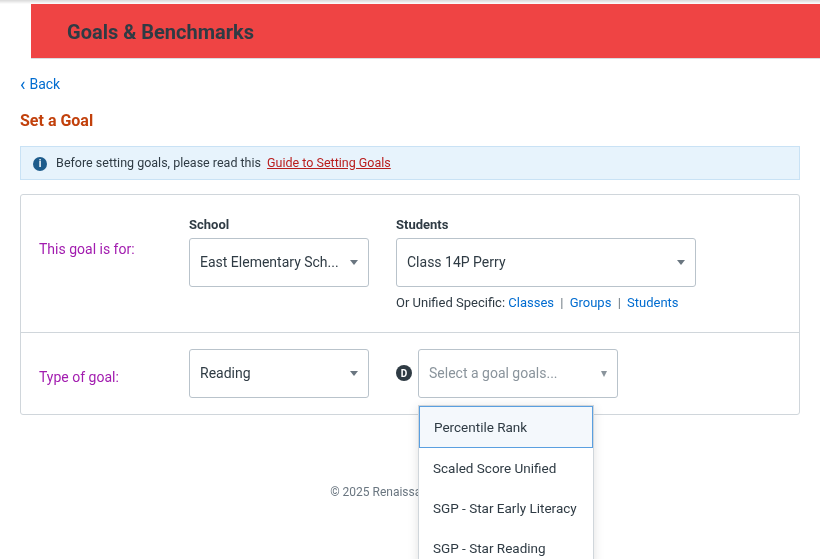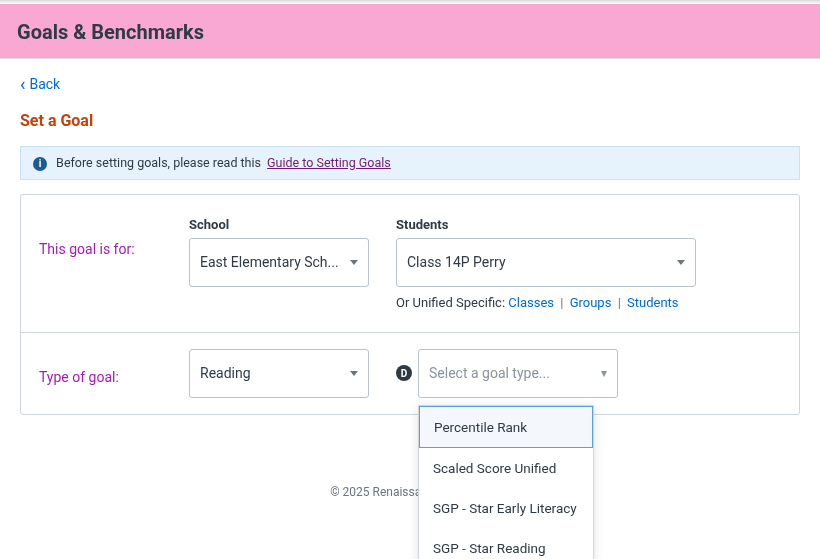--- a/index.html
+++ b/index.html
@@ -9,23 +9,24 @@
       color: #2f3b44;
       width: 820px;
       height: 559px;
       overflow: hidden;
     }
     .top-shadow {
       height: 4px;
       background: linear-gradient(to bottom, rgba(0,0,0,0.15), rgba(0,0,0,0));
     }
     .page-header {
-      background: #f9a8d4;
+      background: #ef4444;
       border-bottom: 1px solid #d8dde1;
-      padding: 16px 17px 14px;
+      padding: 16px 36px 14px;
+      margin-left: 31px;
     }
     .page-title {
       font-size: 20px;
       font-weight: 700;
       color: #2f3b44;
     }
     .content {
       padding: 16px 20px 0;
     }
     .back-link {
@@ -63,21 +64,21 @@
       height: 14px;
       background: #1e5c8c;
       color: #fff;
       border-radius: 50%;
       font-weight: 700;
       font-size: 10px;
       margin-right: 6px;
       font-style: normal;
     }
     .info-link {
-      color: #701a75;
+      color: #b91c1c;
       text-decoration: underline;
       cursor: pointer;
       margin-left: 3px;
     }
     .goal-box {
       border: 1px solid #d0d6db;
       border-radius: 3px;
     }
     .goal-row {
       display: flex;
@@ -258,21 +259,21 @@
     <div class="goal-row second">
       <div class="row-label nosub">Type of goal:</div>
       <div class="field-group" style="align-items:center;">
         <div class="select w-subject">
           <span class="txt">Reading</span>
           <span class="select-triangle"></span>
         </div>
         <div class="goaltype-wrapper">
           <span class="d-badge">D</span>
           <div class="select w-goaltype">
-            <span class="txt placeholder">Select a goal type...</span>
+            <span class="txt placeholder">Select a goal goals...</span>
             <span class="select-caret">▾</span>
           </div>
           <div class="dropdown-menu" style="left:22px;">
             <div class="dropdown-item highlight">Percentile Rank</div>
             <div class="dropdown-item">Scaled Score Unified</div>
             <div class="dropdown-item">SGP - Star Early Literacy</div>
             <div class="dropdown-item">SGP - Star Reading</div>
           </div>
         </div>
       </div>

